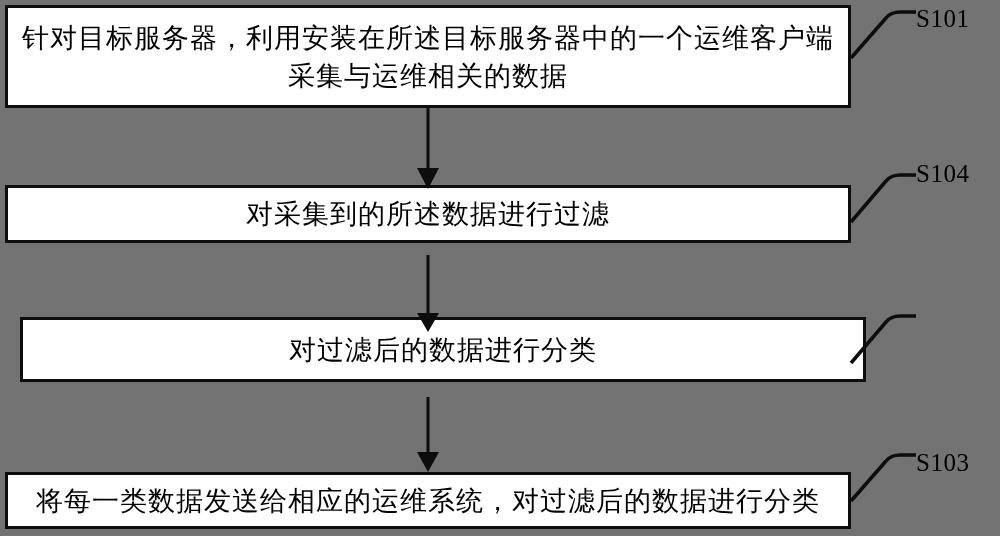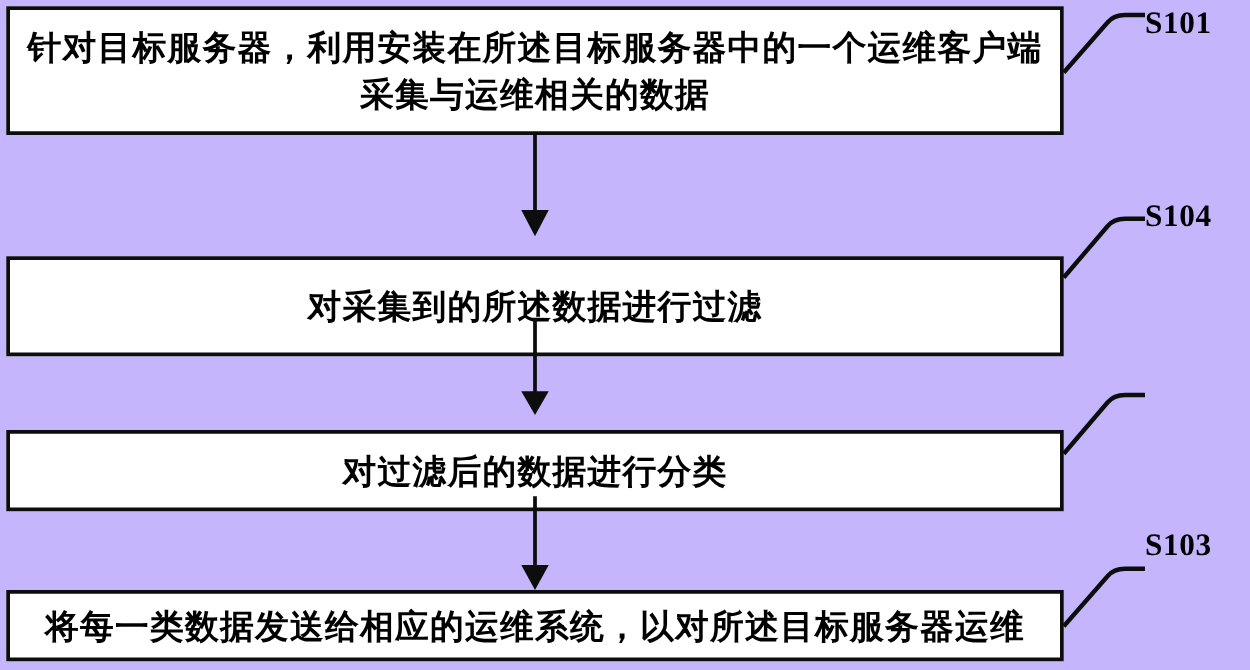--- a/index.html
+++ b/index.html
@@ -4,58 +4,57 @@
 <style>
   html, body {
     margin: 0;
     padding: 0;
     background: #ffffff;
   }
   .figure {
     position: relative;
     width: 1000px;
     height: 536px;
-    background: #c4b5fd;
+    background: #737373;
     font-family: "Liberation Serif", "DejaVu Serif", serif;
     color: #000000;
     overflow: hidden;
-    font-weight: bold;
   }
   .flow-box {
     position: absolute;
     left: 5px;
     width: 846px;
     box-sizing: border-box;
     border: 3px solid #0d0d0d;
     background: #ffffff;
     display: flex;
     align-items: center;
     justify-content: center;
     text-align: center;
     font-size: 27px;
     line-height: 38px;
     white-space: pre-line;
     letter-spacing: 1px;
   }
   .box-1 { top: 5px;   height: 103px; }
-  .box-2 { top: 205px; height: 80px; }
-  .box-3 { top: 344px; height: 65px; }
+  .box-2 { top: 185px; height: 58px; }
+  .box-3 { top: 317px; height: 65px; margin-left: 15px; }
   .box-4 { top: 472px; height: 57px; }
   .step-label {
     position: absolute;
     left: 916px;
     font-size: 25px;
     line-height: 1.1;
     letter-spacing: 0.5px;
     white-space: nowrap;
   }
   .label-1 { top: 5px; }
   .label-2 { top: 160px; }
   .label-3 { top: 312px; }
-  .label-4 { top: 423px; }
+  .label-4 { top: 449px; }
   .overlay-svg {
     position: absolute;
     left: 0;
     top: 0;
     width: 1000px;
     height: 536px;
     pointer-events: none;
   }
   .connector-line { stroke: #0d0d0d; stroke-width: 3; }
   .arrow-head { fill: #0d0d0d; stroke: none; }
@@ -73,21 +72,21 @@
 
   <div class="flow-box box-2">
     <span>对采集到的所述数据进行过滤</span>
   </div>
 
   <div class="flow-box box-3">
     <span>对过滤后的数据进行分类</span>
   </div>
 
   <div class="flow-box box-4">
-    <span>将每一类数据发送给相应的运维系统，以对所述目标服务器运维</span>
+    <span>将每一类数据发送给相应的运维系统，对过滤后的数据进行分类</span>
   </div>
 
   <div class="step-label label-1">S101</div>
   <div class="step-label label-2">S104</div>
   <div class="step-label label-4">S103</div>
 
   <svg class="overlay-svg" viewBox="0 0 1000 536" xmlns="http://www.w3.org/2000/svg">
 
     <line class="connector-line" x1="428" y1="108" x2="428" y2="170"></line>
     <polygon class="arrow-head" points="417,168 439,168 428,189"></polygon>

